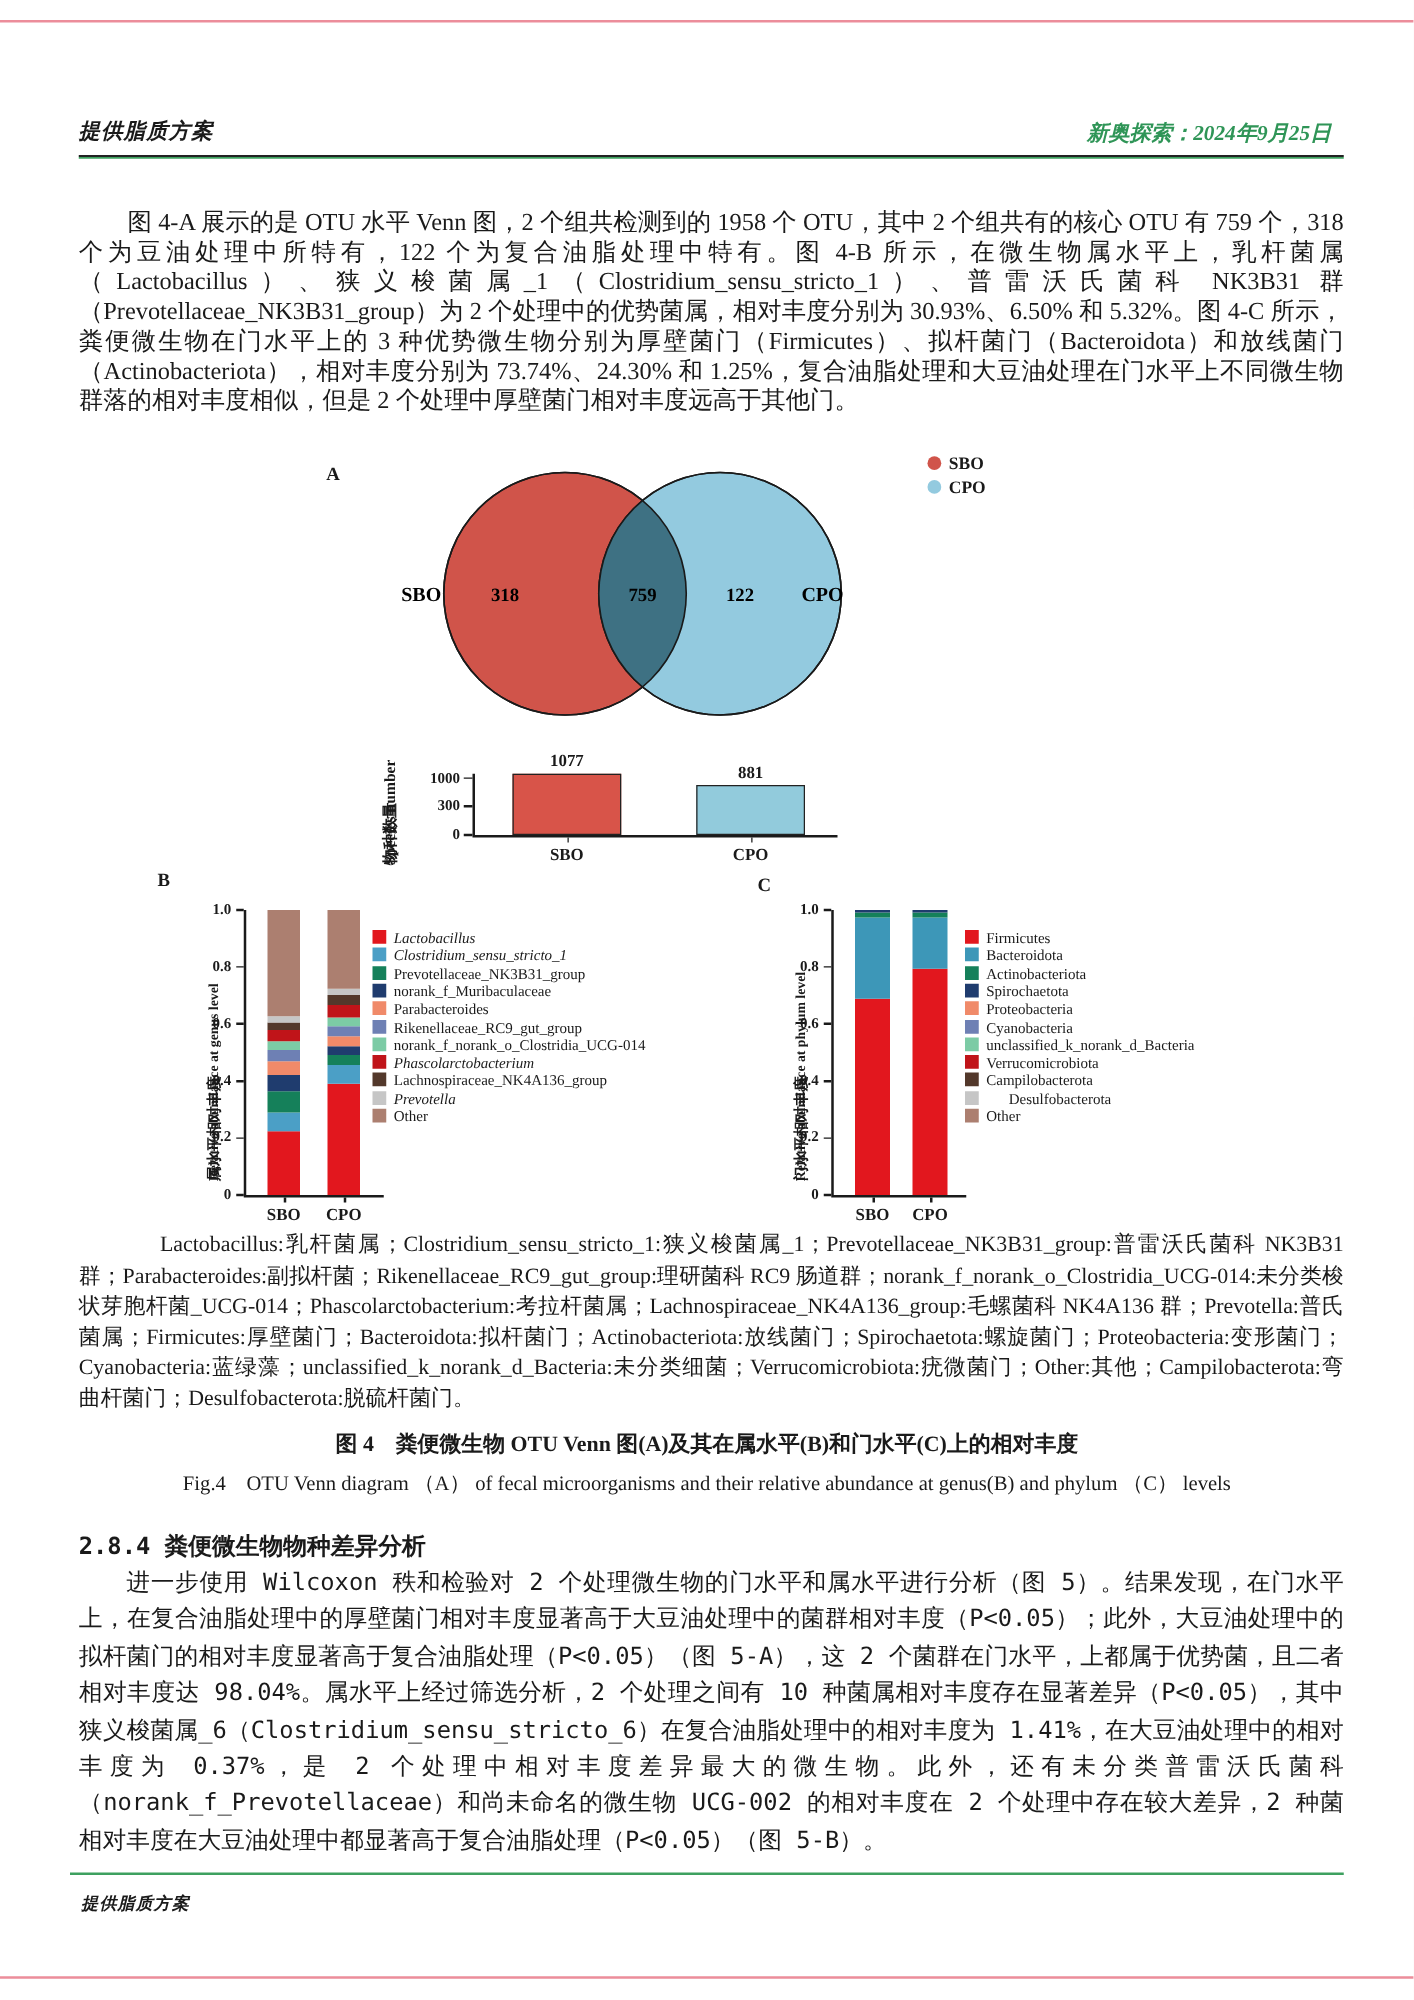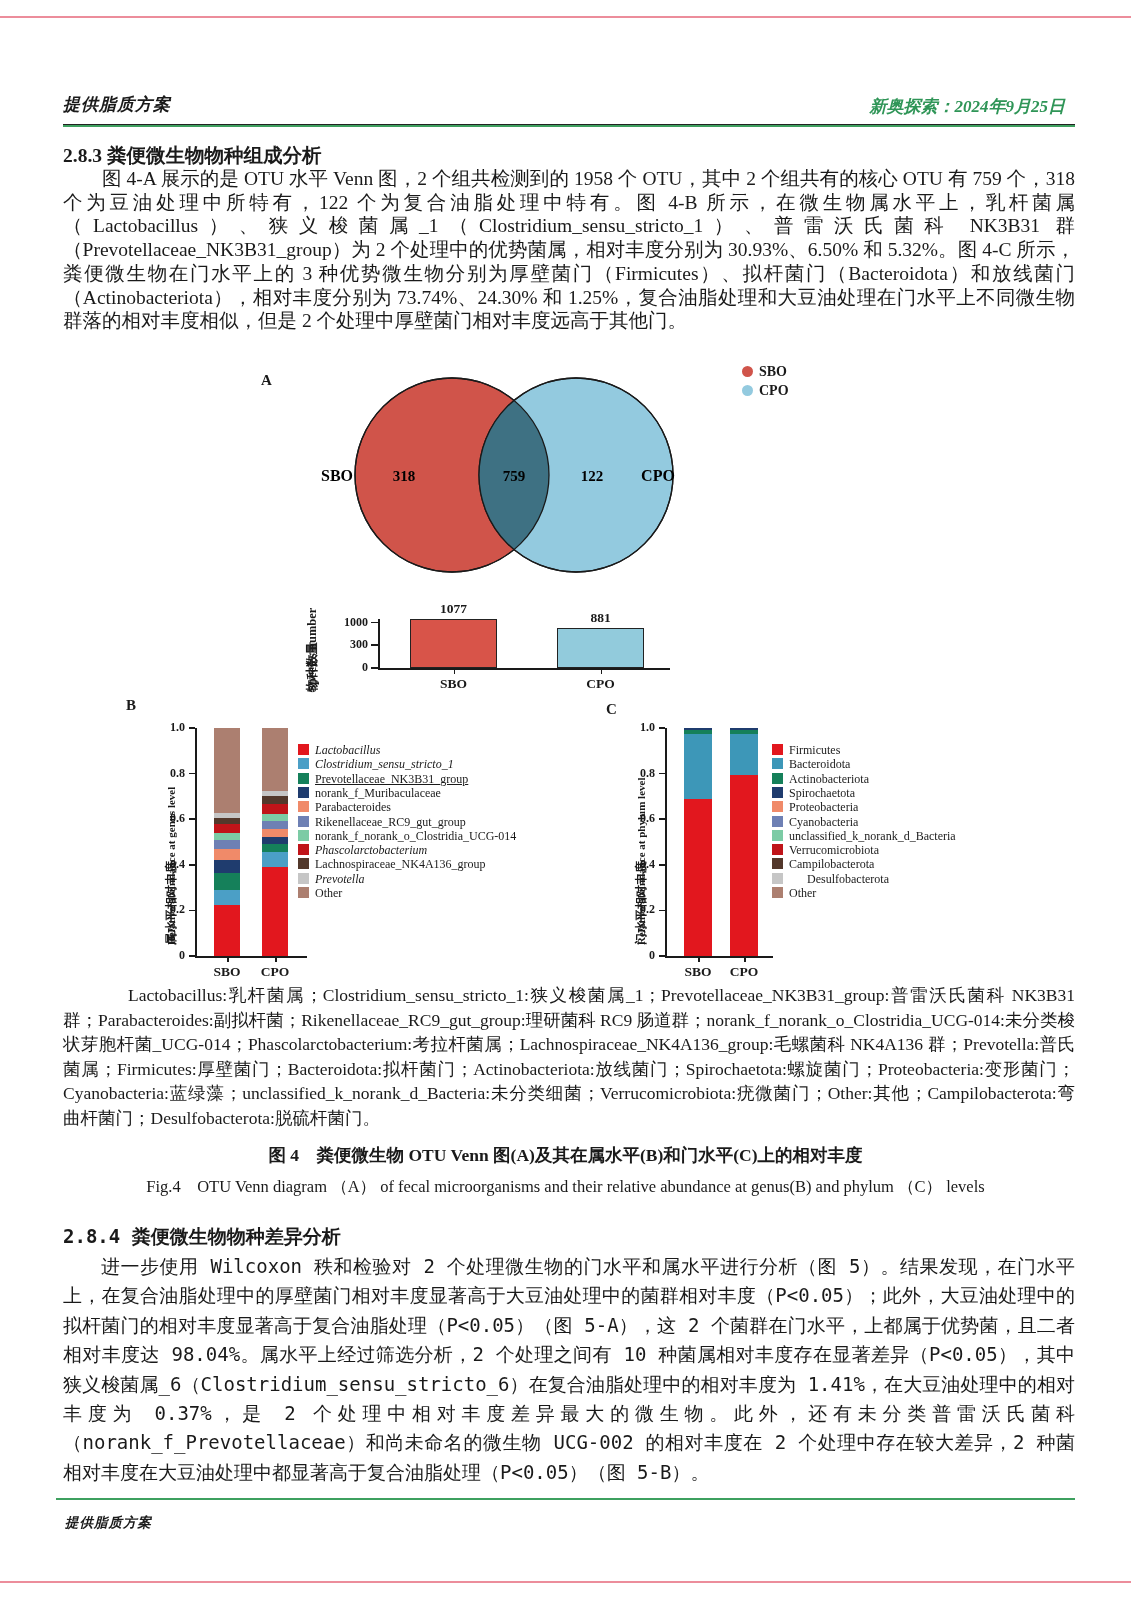--- a/index.html
+++ b/index.html
@@ -38,21 +38,20 @@
 
 <div class="page">
 
   <div class="rule-pink" style="top:16px"></div>
   <div class="rule-pink" style="top:1581px"></div>
 
   <div class="abs slogan" style="left:63px;top:93px">提供脂质方案</div>
   <div class="abs date-right">新奥探索：2024年9月25日</div>
   <div class="rule-green-head"></div>
 
-  <div class="abs h-sec" style="top:142px">2.8.3 粪便微生物物种组成分析</div>
   <div class="abs para" style="top:167px">图 4-A 展示的是 OTU 水平 Venn 图，2 个组共检测到的 1958 个 OTU，其中 2 个组共有的核心 OTU 有 759 个，318 个为豆油处理中所特有，122 个为复合油脂处理中特有。图 4-B 所示，在微生物属水平上，乳杆菌属（Lactobacillus）、狭义梭菌属_1（Clostridium_sensu_stricto_1）、普雷沃氏菌科 NK3B31 群（Prevotellaceae_NK3B31_group）为 2 个处理中的优势菌属，相对丰度分别为 30.93%、6.50% 和 5.32%。图 4-C 所示，粪便微生物在门水平上的 3 种优势微生物分别为厚壁菌门（Firmicutes）、拟杆菌门（Bacteroidota）和放线菌门（Actinobacteriota），相对丰度分别为 73.74%、24.30% 和 1.25%，复合油脂处理和大豆油处理在门水平上不同微生物群落的相对丰度相似，但是 2 个处理中厚壁菌门相对丰度远高于其他门。</div>
 
   <div class="abs panel-label" style="left:261px;top:372px">A</div>
 
   <svg class="abs" style="left:295px;top:358px" width="400" height="220" viewBox="0 0 400 220">
     <defs>
         <clipPath id="clipL">
           <circle cx="157" cy="117" r="97"></circle>
         </clipPath>
       </defs>
@@ -144,21 +143,21 @@
       <div style="left: 142px; top: 100.716px; width: 26px; height: 8.436px; background: rgb(83, 56, 43);"></div>
       <div style="left: 142px; top: 95.7px; width: 26px; height: 5.016px; background: rgb(198, 198, 198);"></div>
       <div style="left: 142px; top: 33px; width: 26px; height: 62.7px; background: rgb(172, 127, 112);"></div>
       <div style="left: 155px; top: 262.8px; width: 1.6px; height: 4px; background: rgb(26, 26, 26);"></div>
       <div class="catlab" style="left: 125px; top: 269px; width: 60px; text-align: center;">CPO</div>
       <div style="left: 178px; top: 49px; width: 11px; height: 11px; background: rgb(226, 23, 30);"></div>
       <div class="leglab" style="left: 195px; top: 48px; font-style: italic;">Lactobacillus</div>
       <div style="left: 178px; top: 63.3px; width: 11px; height: 11px; background: rgb(75, 159, 198);"></div>
       <div class="leglab" style="left: 195px; top: 62.3px; font-style: italic;">Clostridium_sensu_stricto_1</div>
       <div style="left: 178px; top: 77.6px; width: 11px; height: 11px; background: rgb(21, 128, 90);"></div>
-      <div class="leglab" style="left: 195px; top: 76.6px; text-decoration: underline;">Prevotellaceae_NK3B31_group</div>
+      <div class="leglab" style="left: 195px; top: 76.6px;">Prevotellaceae_NK3B31_group</div>
       <div style="left: 178px; top: 91.9px; width: 11px; height: 11px; background: rgb(31, 60, 110);"></div>
       <div class="leglab" style="left: 195px; top: 90.9px;">norank_f_Muribaculaceae</div>
       <div style="left: 178px; top: 106.2px; width: 11px; height: 11px; background: rgb(240, 138, 105);"></div>
       <div class="leglab" style="left: 195px; top: 105.2px;">Parabacteroides</div>
       <div style="left: 178px; top: 120.5px; width: 11px; height: 11px; background: rgb(110, 128, 180);"></div>
       <div class="leglab" style="left: 195px; top: 119.5px;">Rikenellaceae_RC9_gut_group</div>
       <div style="left: 178px; top: 134.8px; width: 11px; height: 11px; background: rgb(124, 203, 165);"></div>
       <div class="leglab" style="left: 195px; top: 133.8px;">norank_f_norank_o_Clostridia_UCG-014</div>
       <div style="left: 178px; top: 149.1px; width: 11px; height: 11px; background: rgb(192, 20, 25);"></div>
       <div class="leglab" style="left: 195px; top: 148.1px; font-style: italic;">Phascolarctobacterium</div>

